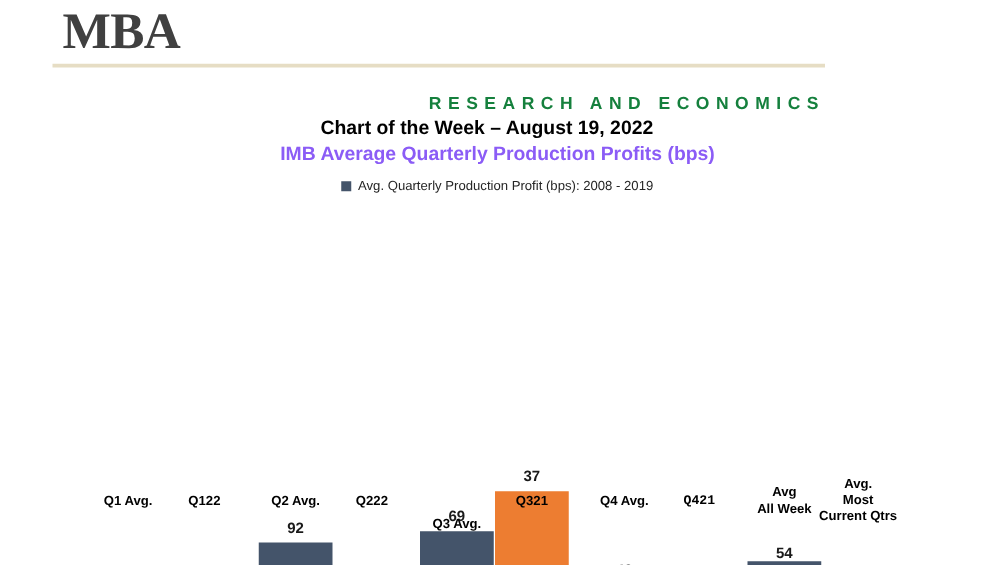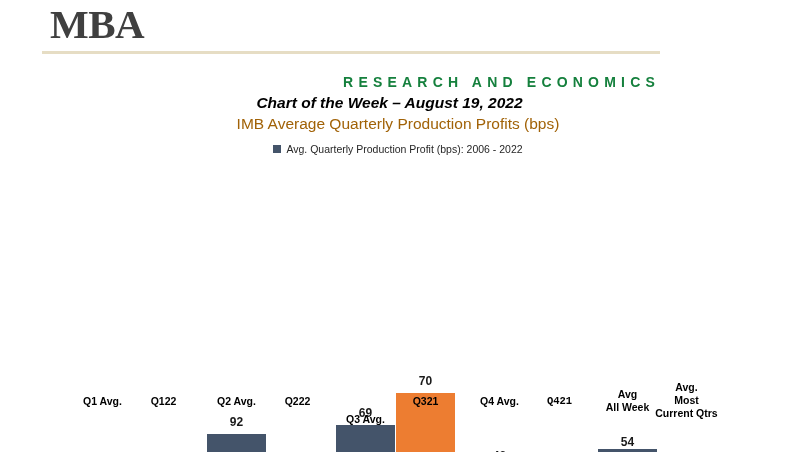--- a/index.html
+++ b/index.html
@@ -56,31 +56,30 @@
   .chart-title {
     position: absolute;
     left: 0;
     top: 92px;
     width: 779px;
     text-align: center;
     font-size: 15.5px;
     font-weight: bold;
     color: #000000;
     line-height: 21px;
-    font-style: italic;
   }
   .chart-subtitle {
     position: absolute;
     left: 0;
     top: 113px;
     width: 796px;
     text-align: center;
     font-size: 15.5px;
-    font-weight: normal;
-    color: #a16207;
+    font-weight: bold;
+    color: #8b5cf6;
     line-height: 21px;
   }
 
   
   .legend {
     position: absolute;
     left: 0;
     top: 143px;
     width: 796px;
     display: flex;
@@ -143,37 +142,37 @@
   <div class="brand-logo">MBA</div>
   <div class="brand-rule"></div>
   <div class="brand-tagline">RESEARCH AND ECONOMICS</div>
 
   <div class="chart-title">Chart of the Week – August 19, 2022</div>
   <div class="chart-subtitle">IMB Average Quarterly Production Profits (bps)</div>
 
   <div class="legend">
     <div class="legend-item">
       <span class="legend-swatch" style="background:#44546a"></span>
-      <span class="legend-label">Avg. Quarterly Production Profit (bps): 2006 - 2022</span>
+      <span class="legend-label">Avg. Quarterly Production Profit (bps): 2008 - 2019</span>
     </div>
   </div>
 
   <div class="plot">
 
     <div id="ticks"></div>
     <div id="bars">
         <div class="bar bar-blue" style="left: 207px; top: 266.2px; width: 59px; height: 100.8px;"></div>
         <div class="bar bar-blue" style="left: 336px; top: 256.6px; width: 59px; height: 110.4px;"></div>
         <div class="bar bar-orange" style="left: 396px; top: 224.6px; width: 59px; height: 142.4px;"></div>
         <div class="bar bar-blue" style="left: 598px; top: 280.6px; width: 59px; height: 86.4px;"></div>
       </div>
     <div id="value-labels">
         <div class="value-label" style="left: 207px; width: 59px; top: 247.2px;">92</div>
         <div class="value-label" style="left: 336px; width: 59px; top: 237.6px;">69</div>
-        <div class="value-label" style="left: 396px; width: 59px; top: 205.6px;">70</div>
+        <div class="value-label" style="left: 396px; width: 59px; top: 205.6px;">37</div>
         <div class="value-label" style="left: 470px; width: 59px; top: 280.8px;">42</div>
         <div class="value-label" style="left: 598px; width: 59px; top: 267px;">54</div>
       </div>
     <div id="cat-labels">
         <div class="cat-label" style="left: 65px; width: 75px; top: 227px;">Q1 Avg.</div>
         <div class="cat-label" style="left: 126px; width: 75px; top: 227px;">Q122</div>
         <div class="cat-label" style="left: 199px; width: 75px; top: 227px; text-align: center;">Q2 Avg.</div>
         <div class="cat-label" style="left: 260px; width: 75px; top: 227px;">Q222</div>
         <div class="cat-label" style="left: 328px; width: 75px; top: 227px; margin-top: 18px;">Q3 Avg.</div>
         <div class="cat-label" style="left: 388px; width: 75px; top: 227px;">Q321</div>

